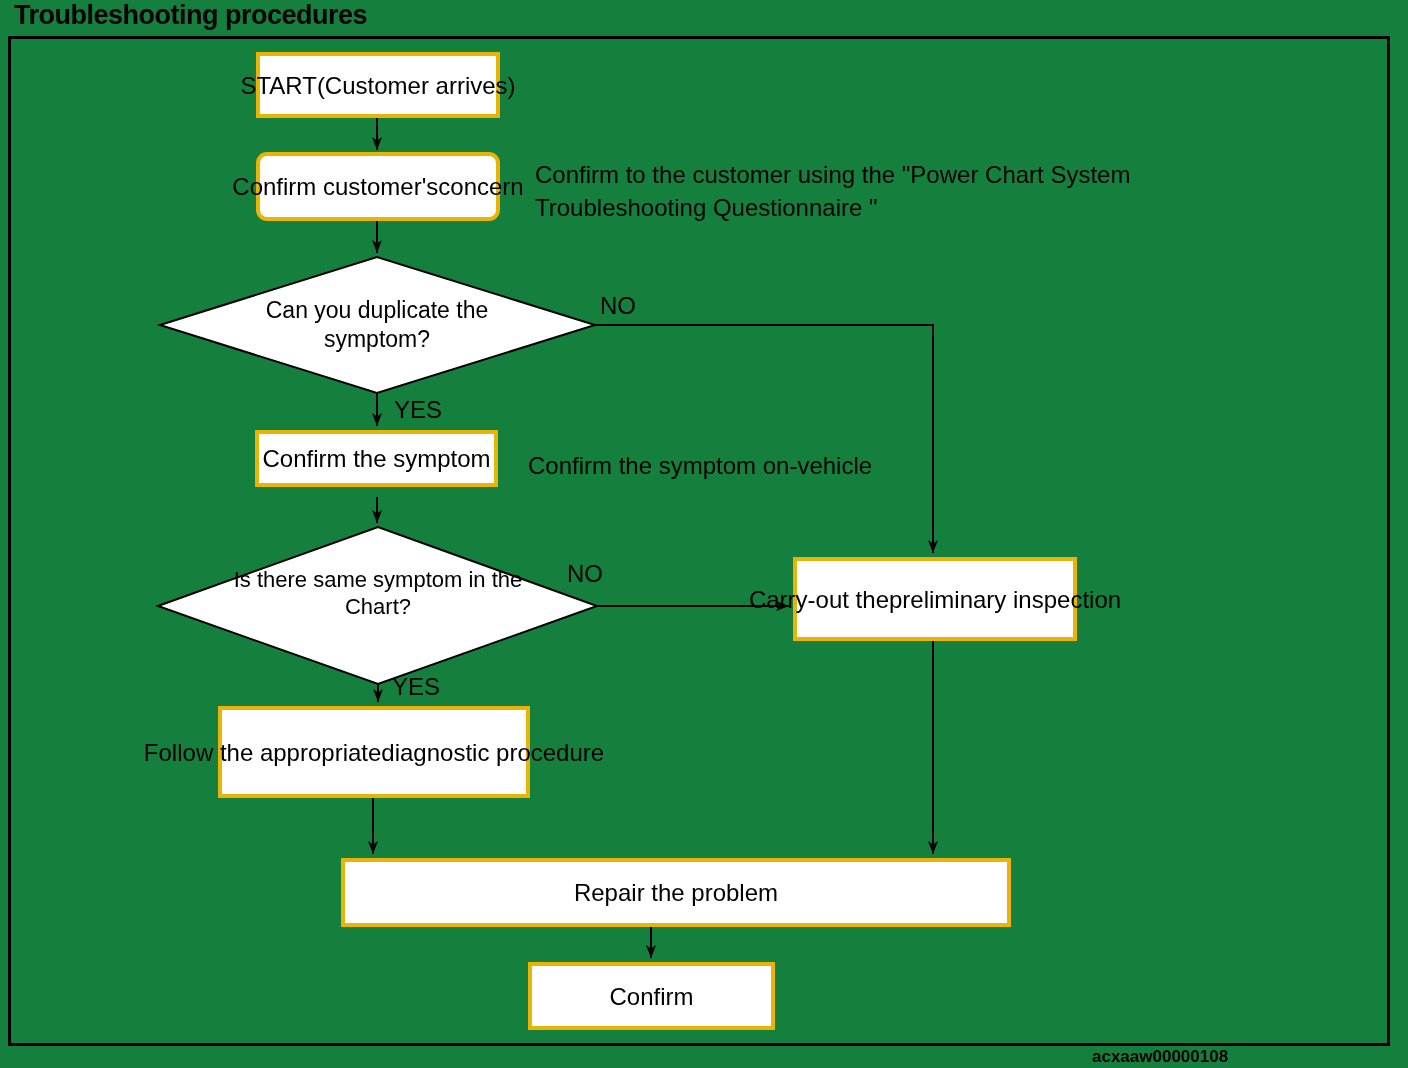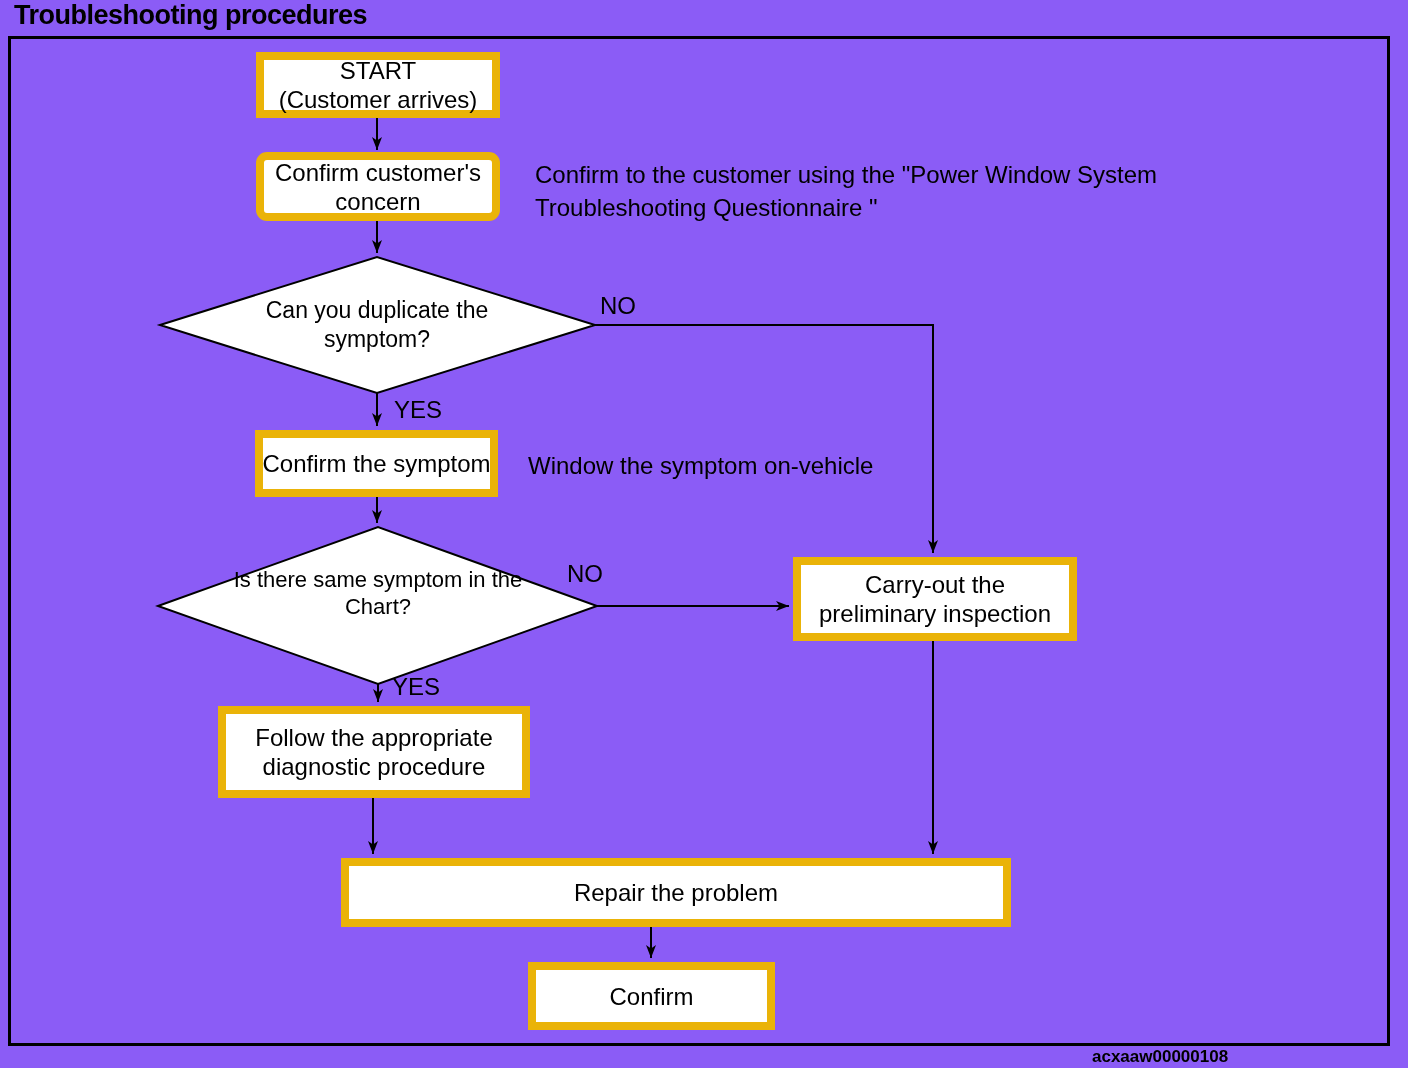--- a/index.html
+++ b/index.html
@@ -1,30 +1,30 @@
 <!DOCTYPE html>
 <html><head>
 <meta charset="utf-8">
 <style>
   html,body{margin:0;padding:0;background:#fff;}
   .page{
-    position:relative;width:1408px;height:1068px;background:#8b5cf6;
+    position:relative;width:1408px;height:1068px;background:#15803d;
     font-family:"Liberation Sans",sans-serif;color:#000;overflow:hidden;
   }
   .title{
     position:absolute;left:14px;top:0px;font-size:27px;font-weight:bold;
     letter-spacing:-0.5px;white-space:nowrap;
   }
   .frame{
     position:absolute;left:8px;top:36px;width:1376px;height:1004px;
     border:3px solid #000;
   }
   .box{
-    position:absolute;border:8px solid #eab308;background:#fff;box-sizing:border-box;
-    display:flex;flex-direction:column;align-items:center;justify-content:center;
+    position:absolute;border:4px solid #eab308;background:#fff;box-sizing:border-box;
+    display:flex;flex-direction:row;align-items:center;justify-content:center;
     text-align:center;font-size:24px;line-height:29px;
   }
   .box .ln{display:block;white-space:nowrap;}
   .dlabel{
     position:absolute;text-align:center;z-index:3;
   }
   .dlabel .ln{display:block;white-space:nowrap;}
   .d1{left:217px;top:296px;width:320px;font-size:23px;line-height:29px;}
   .d2{left:208px;top:566px;width:340px;font-size:22px;line-height:27px;}
   .branch{
@@ -75,21 +75,21 @@
   <div class="box" style="left:256px;top:52px;width:244px;height:66px;">
     <span class="ln">START</span>
     <span class="ln">(Customer arrives)</span>
   </div>
 
   <div class="box" style="left:256px;top:152px;width:244px;height:69px;border-radius:11px;">
     <span class="ln">Confirm customer's</span>
     <span class="ln">concern</span>
   </div>
 
-  <div class="box" style="left:255px;top:430px;width:243px;height:67px;">
+  <div class="box" style="left:255px;top:430px;width:243px;height:57px;">
     <span class="ln">Confirm the symptom</span>
   </div>
 
   <div class="box" style="left:793px;top:557px;width:284px;height:84px;">
     <span class="ln">Carry-out the</span>
     <span class="ln">preliminary inspection</span>
   </div>
 
   <div class="box" style="left:218px;top:706px;width:312px;height:92px;">
     <span class="ln">Follow the appropriate</span>
@@ -113,22 +113,22 @@
     <span class="ln">Is there same symptom in the</span>
     <span class="ln">Chart?</span>
   </div>
 
   <div class="branch" style="left:600px;top:292px;">NO</div>
   <div class="branch" style="left:394px;top:396px;">YES</div>
   <div class="branch" style="left:567px;top:560px;">NO</div>
   <div class="branch" style="left:392px;top:673px;">YES</div>
 
   <div class="note" style="left:535px;top:158px;">
-    <span class="ln">Confirm to the customer using the "Power Window System</span>
+    <span class="ln">Confirm to the customer using the "Power Chart System</span>
     <span class="ln">Troubleshooting Questionnaire "</span>
   </div>
   <div class="note" style="left:528px;top:449px;">
-    <span class="ln">Window the symptom on-vehicle</span>
+    <span class="ln">Confirm the symptom on-vehicle</span>
   </div>
 
   <div class="figcode">acxaaw00000108</div>
 
 </div>
 
 </body></html>

